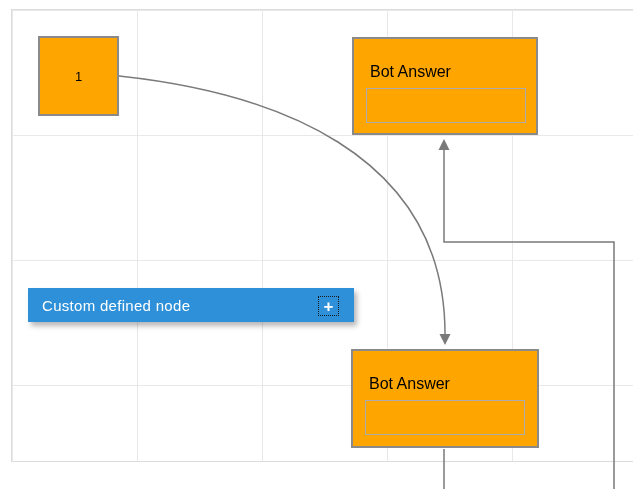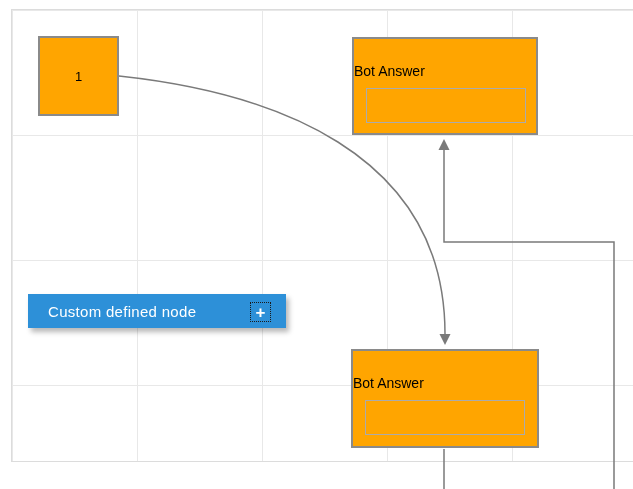--- a/index.html
+++ b/index.html
@@ -71,48 +71,48 @@
     height: 98px;
   }
   .node--bot-bottom {
     left: 351px;
     top: 349px;
     width: 188px;
     height: 99px;
   }
   .node-title {
     position: absolute;
-    left: 0;
+    left: 16px;
     top: 24px;
-    font-size: 14px;
+    font-size: 16px;
     white-space: nowrap;
   }
   .node-field {
     position: absolute;
     left: 12px;
     top: 49px;
     width: 160px;
     height: 35px;
     box-sizing: border-box;
     border: 1px solid var(--inner-box-border, #ababab);
     background: transparent;
   }
   
   .custom-node {
     position: absolute;
     left: 28px;
-    top: 294px;
-    width: 258px;
+    top: 288px;
+    width: 326px;
     height: 34px;
     box-sizing: border-box;
     background: var(--custom-node-fill, #2d90d8);
     color: var(--custom-node-text, #ffffff);
     display: flex;
     align-items: center;
-    padding-left: 20px;
+    padding-left: 14px;
     font-size: 15px;
     box-shadow: 3px 4px 5px rgba(0, 0, 0, 0.28);
   }
   .custom-node-label {
     letter-spacing: 0.3px;
   }
   .add-btn {
     position: absolute;
     right: 15px;
     top: 8px;

